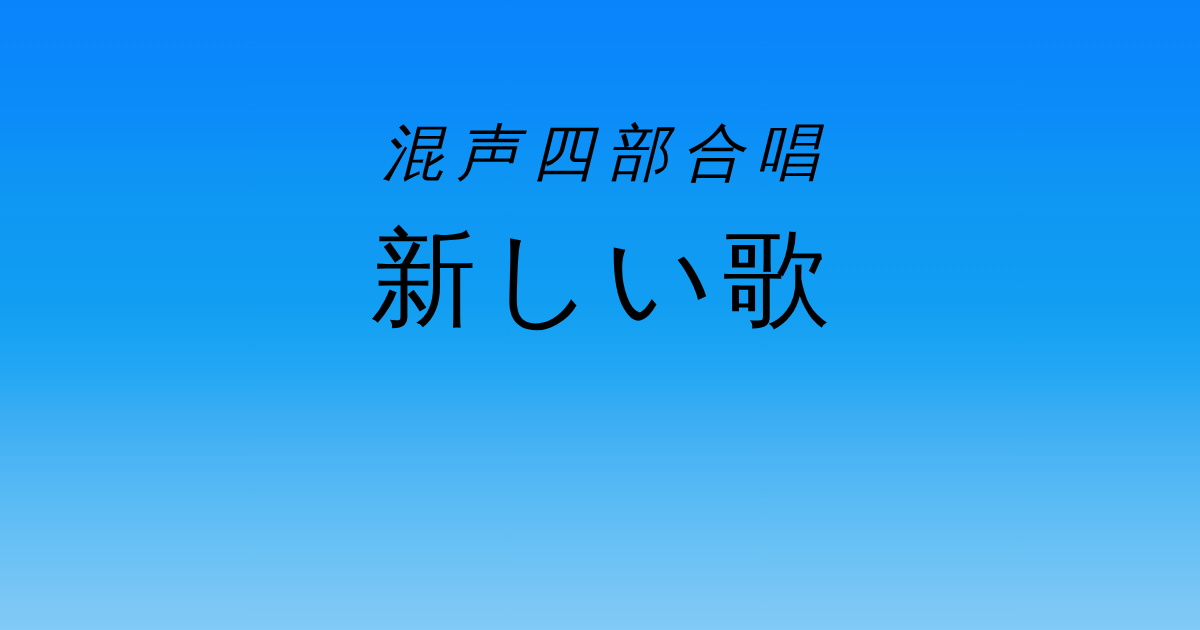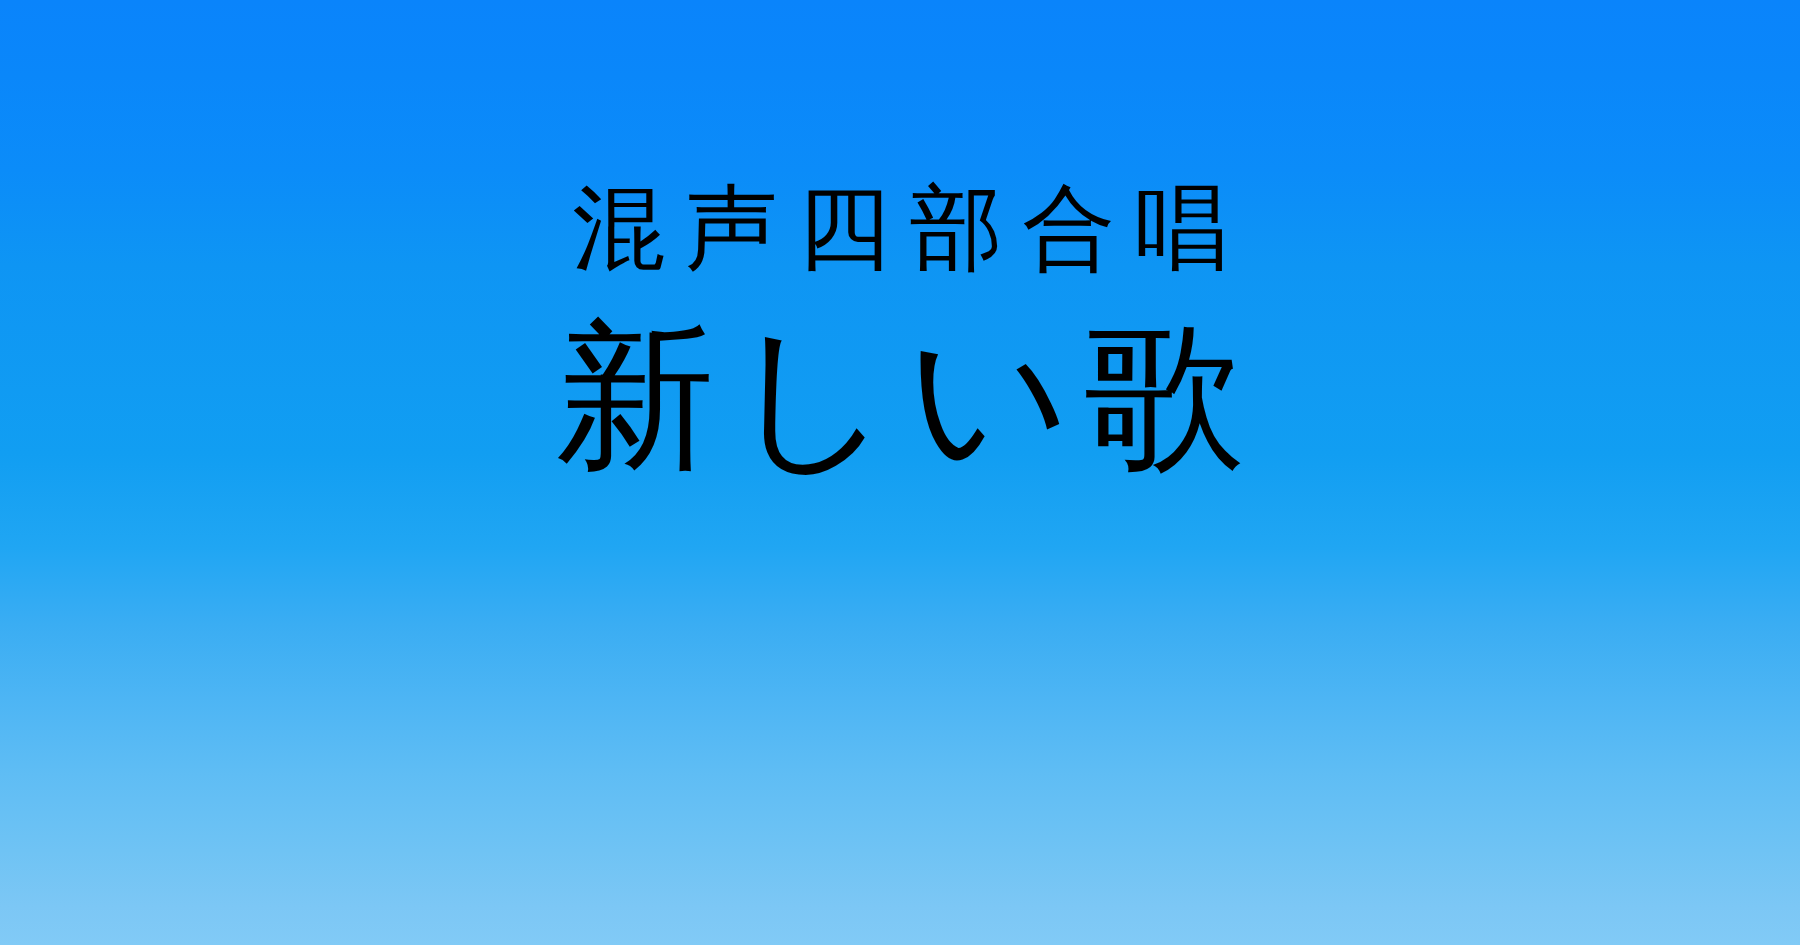--- a/index.html
+++ b/index.html
@@ -61,27 +61,28 @@
   }
 
   .line-kicker {
     font-size: 62px;
     letter-spacing: 13px;
     text-indent: 13px;
     height: 70px;
     display: flex;
     align-items: center;
     justify-content: center;
+    font-style: italic;
   }
 
   .line-main {
     font-size: 107px;
     letter-spacing: 9px;
     text-indent: 9px;
-    margin-top: 16px;
+    margin-top: 30px;
     height: 120px;
     display: flex;
     align-items: center;
     justify-content: center;
   }
 
   .line-sub {
     font-size: 88px;
     letter-spacing: 9px;
     text-indent: 9px;

